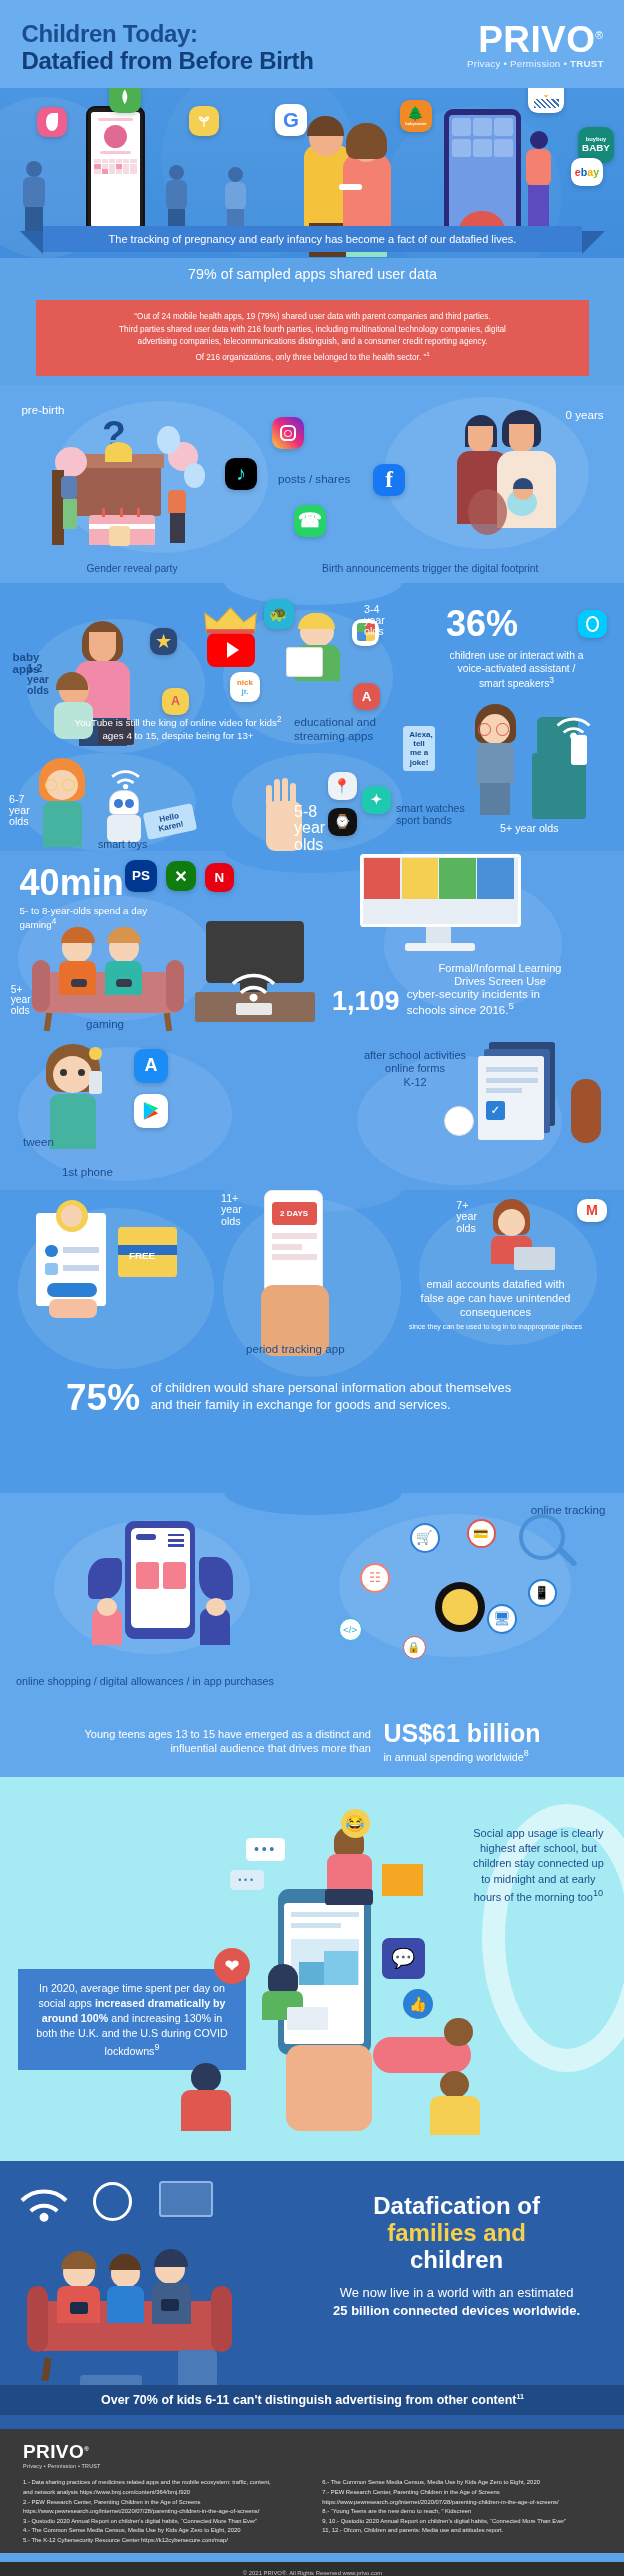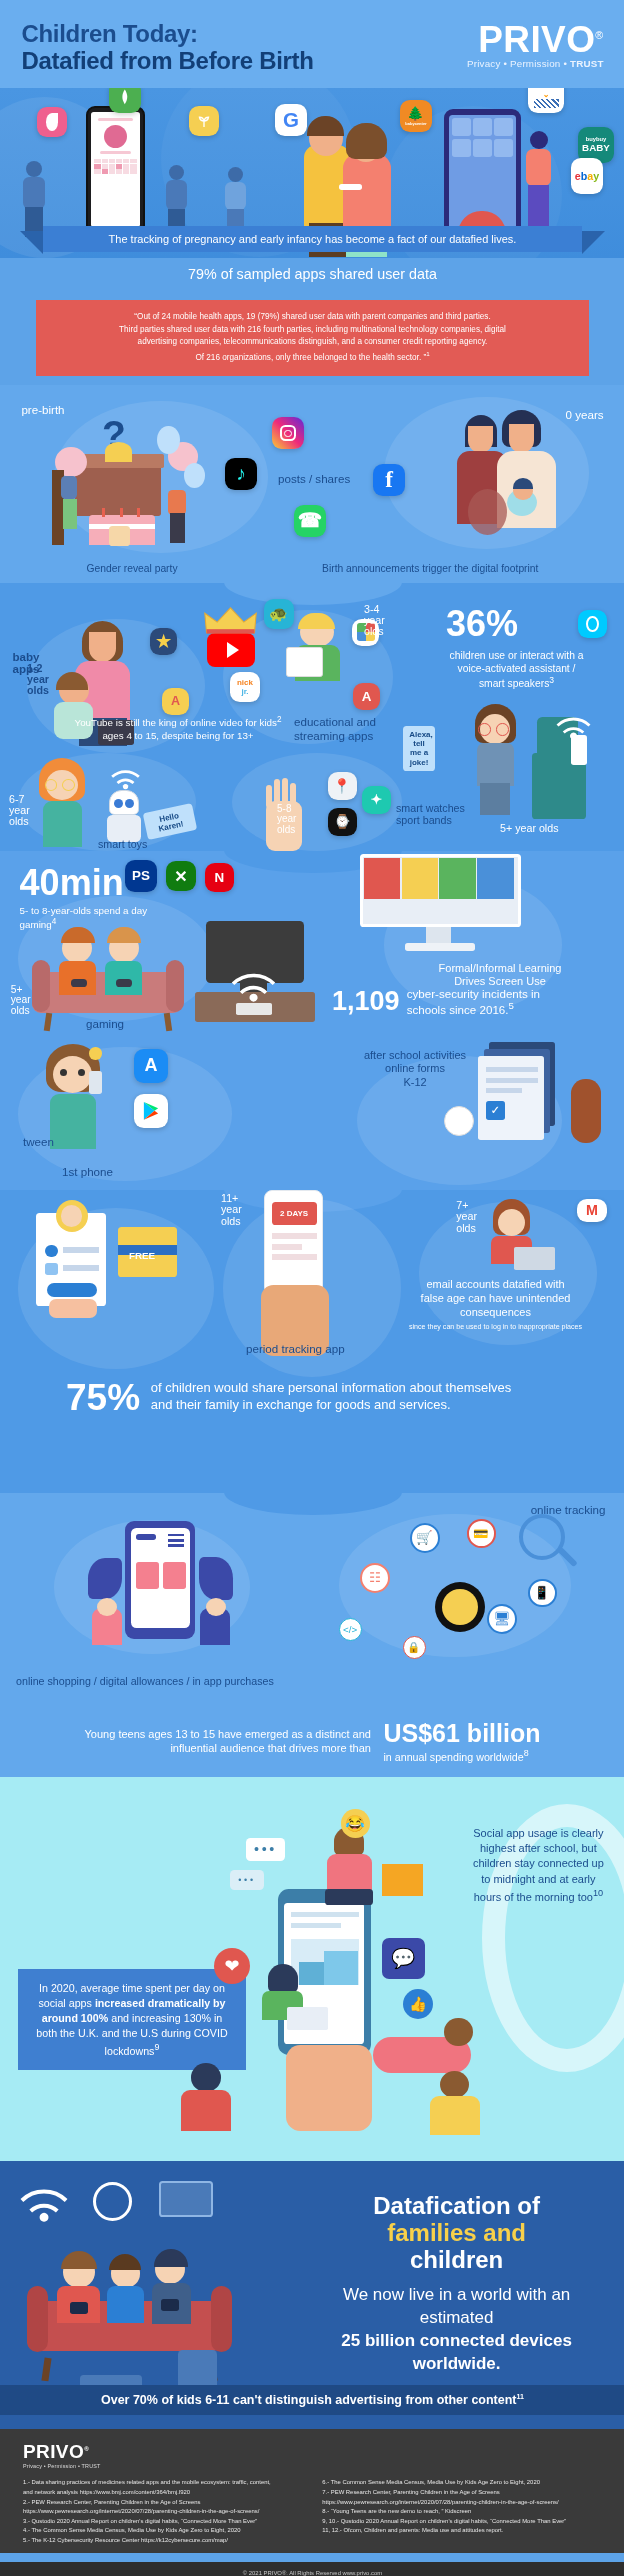--- a/index.html
+++ b/index.html
@@ -160,21 +160,21 @@
     background: #3f7fd0; color: #fff; padding: 11.6px 12.5px;
     font-size: 10.7px; line-height: 1.4; text-align: center;
   }
   .always .r { position: absolute; right: 19.6px; top: 49px; width: 134px; font-size: 11px; line-height: 1.38; text-align: center; }
 
   
   .datasec { background: #2a5ea6; position: relative; height: 268px; overflow: hidden; }
   .datasec .rt { position: absolute; right: 21.4px; top: 32px; width: 294px; text-align: center; }
   .datasec h2 { font-size: 24px; line-height: 1.12; font-weight: 700; }
   .datasec h2 .y { color: #f7d04a; }
-  .datasec .p1 { font-size: 17px; line-height: 1.35; margin-top: 10.7px; }
+  .datasec .p1 { font-size: 13px; line-height: 1.35; margin-top: 10.7px; }
   .datasec .p1 b { font-weight: 700; }
   .datasec .bar {
     position: absolute; left: 0; bottom: 14.3px; width: 100%;
     background: #1f4a85; text-align: center; padding: 8px 0; font-size: 12.5px; font-weight: 700;
   }
   .datasec .bar sup { font-size: 7.1px; }
 
   
   .foot { background: #3a3a3a; padding: 12.5px 23px 7.1px; }
   .foot .flogo { margin-bottom: 9px; }
@@ -275,21 +275,21 @@
     </div>
     <div class="appicon" style="left:528px;top:-10.7px;width:36px;height:36px;background:#fff;flex-direction:column;">
       <span style="font-size:7.1px;color:#222;">amazon</span>
       <span style="font-size:8px;color:#f90;">⌄</span>
       <div style="width:25px;height:9px;background:repeating-linear-gradient(45deg,#3b6fb6 0 1.8px,#fff 1.8px 3.6px);"></div>
     </div>
     <div class="appicon" style="left:578px;top:39px;width:36px;height:36px;background:#15897a;flex-direction:column;color:#fff;">
       <span style="font-size:5.8px;">buybuy</span>
         <span style="font-size:9.8px;font-weight:800;">BABY</span>
     </div>
-    <div class="appicon" style="left:571px;top:70px;width:32px;height:36px;background:#fff;">
+    <div class="appicon" style="left:571px;top:70px;width:32px;height:28px;background:#fff;">
       <span style="font-size:10.7px;font-weight:800;"><span style="color:#e53238;">e</span><span style="color:#0064d2;">b</span><span style="color:#f5af02;">a</span><span style="color:#86b817;">y</span></span>
     </div>
 
     <div class="person" style="left:300px;top:30px;width:116px;height:139px;">
       <div style="position:absolute;left:3.6px;top:27px;width:46px;height:82px;background:#f5c23e;border-radius:12.5px 12.5px 0 0;"></div>
       <div style="position:absolute;left:9px;top:1.8px;width:34px;height:36px;background:#f0b089;border-radius:50%;"></div>
       <div style="position:absolute;left:7.1px;top:-1.8px;width:37px;height:19.6px;background:#6b4326;border-radius:18px 18px 0 0;"></div>
       <div style="position:absolute;left:9px;top:105px;width:37px;height:34px;background:#5c3d22;"></div>
       <div style="position:absolute;left:43px;top:36px;width:48px;height:77px;background:#f4806f;border-radius:14.3px 14.3px 0 0;"></div>
       <div style="position:absolute;left:50px;top:10.7px;width:32px;height:34px;background:#f0b089;border-radius:50%;"></div>
@@ -545,21 +545,21 @@
     </div>
     <div class="appicon" style="left:328px;top:189px;width:28.6px;height:28.6px;background:#eef2f6;">
       <span style="font-size:14.3px;color:#2b7fd4;">📍</span>
     </div>
     <div class="appicon" style="left:328px;top:225px;width:28.6px;height:28.6px;background:#111;">
       <span style="font-size:13.4px;color:#fff;">⌚</span>
     </div>
     <div class="appicon" style="left:362px;top:203px;width:28.6px;height:28.6px;background:#1ec9b0;">
       <span style="font-size:13.4px;color:#fff;">✦</span>
     </div>
-    <div class="lbl" style="position:absolute;left:277px;top:221px;font-size:10px;line-height:1.05;">5-8<br>year<br>olds</div>
+    <div class="lbl" style="position:absolute;left:294px;top:221px;font-size:16px;line-height:1.05;">5-8<br>year<br>olds</div>
     <div class="lbl lbl-dark" style="position:absolute;left:396px;top:219px;width:98px;font-size:10.7px;line-height:1.2;">
       <span>smart watches</span><br>
       <span>sport bands</span>
     </div>
     <div class="lbl lbl-dark" style="position:absolute;left:98px;top:255px;font-size:10.7px;">smart toys</div>
     <div class="lbl" style="position:absolute;left:500px;top:239px;font-size:10.7px;">5+ year olds</div>
   </div>
 
   <div class="gamesec">
     <div class="curve-top">

